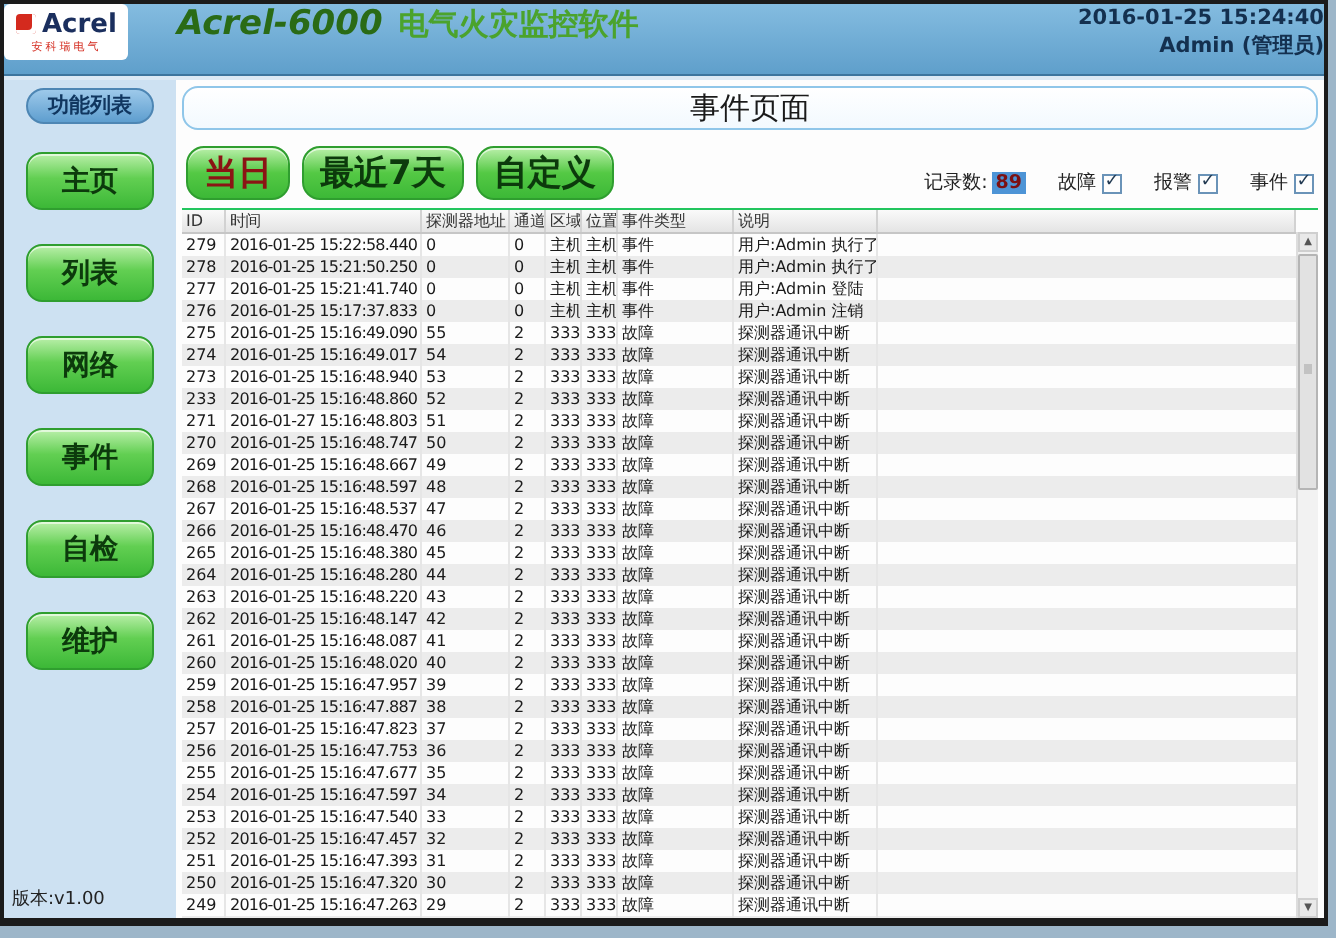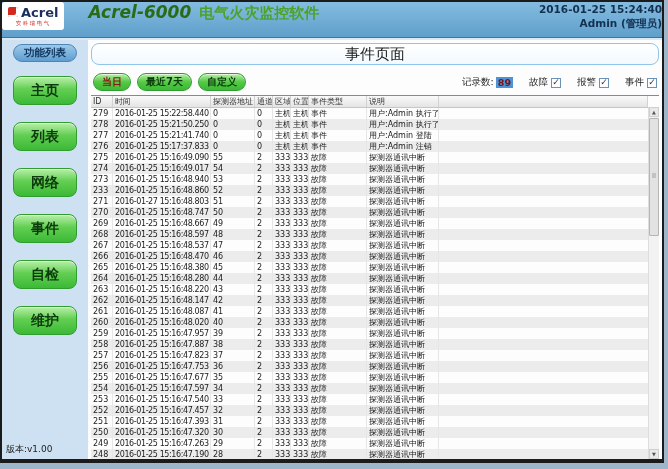--- a/index.html
+++ b/index.html
@@ -40,21 +40,21 @@
   .main { flex:1; background:#fdfdfd; padding:3px 3px 0 3px; display:flex;
           flex-direction:column; overflow:hidden; }
   .page-title-box { flex:0 0 22px; border:1px solid #8fc6e9; border-radius:8px;
           display:flex; align-items:center; justify-content:center;
           background:linear-gradient(#ffffff,#f2f9fe); }
   .page-title { font-size:15px; color:#1a1a1a; }
   .controls { display:flex; align-items:flex-end; justify-content:space-between;
               padding:8px 2px 4px 2px; }
   .filters { display:flex; gap:6px; }
   .filter-btn { min-width:36px; padding:1px 8px; border-radius:9px; border:1px solid #2f9e2f;
-              background:linear-gradient(#b9efa9,#54c944 50%,#3cb837); font-size:10px;
+              background:linear-gradient(#b9efa9,#54c944 50%,#3cb837); font-size:17px;
               font-weight:bold; color:#0c3a0c; display:flex; align-items:center;
               justify-content:center; box-shadow:inset 0 1px 0 rgba(255,255,255,.6); cursor:pointer; }
   .filter-btn.active { color:#8b1414; }
   .stats { display:flex; align-items:center; font-size:9.5px; color:#222; padding-bottom:2px; }
   .rec-val { background:#4d94d6; color:#7c1113; font-weight:bold; padding:0 2px; margin-left:2px; }
   .cb-group { display:flex; align-items:center; gap:3px; margin-left:16px; }
   .checkbox { width:10px; height:10px; border:1px solid #6a93b8; background:#fdfdfd;
               display:flex; align-items:center; justify-content:center; font-size:9px;
               color:#223a52; line-height:1; cursor:pointer; }
 

